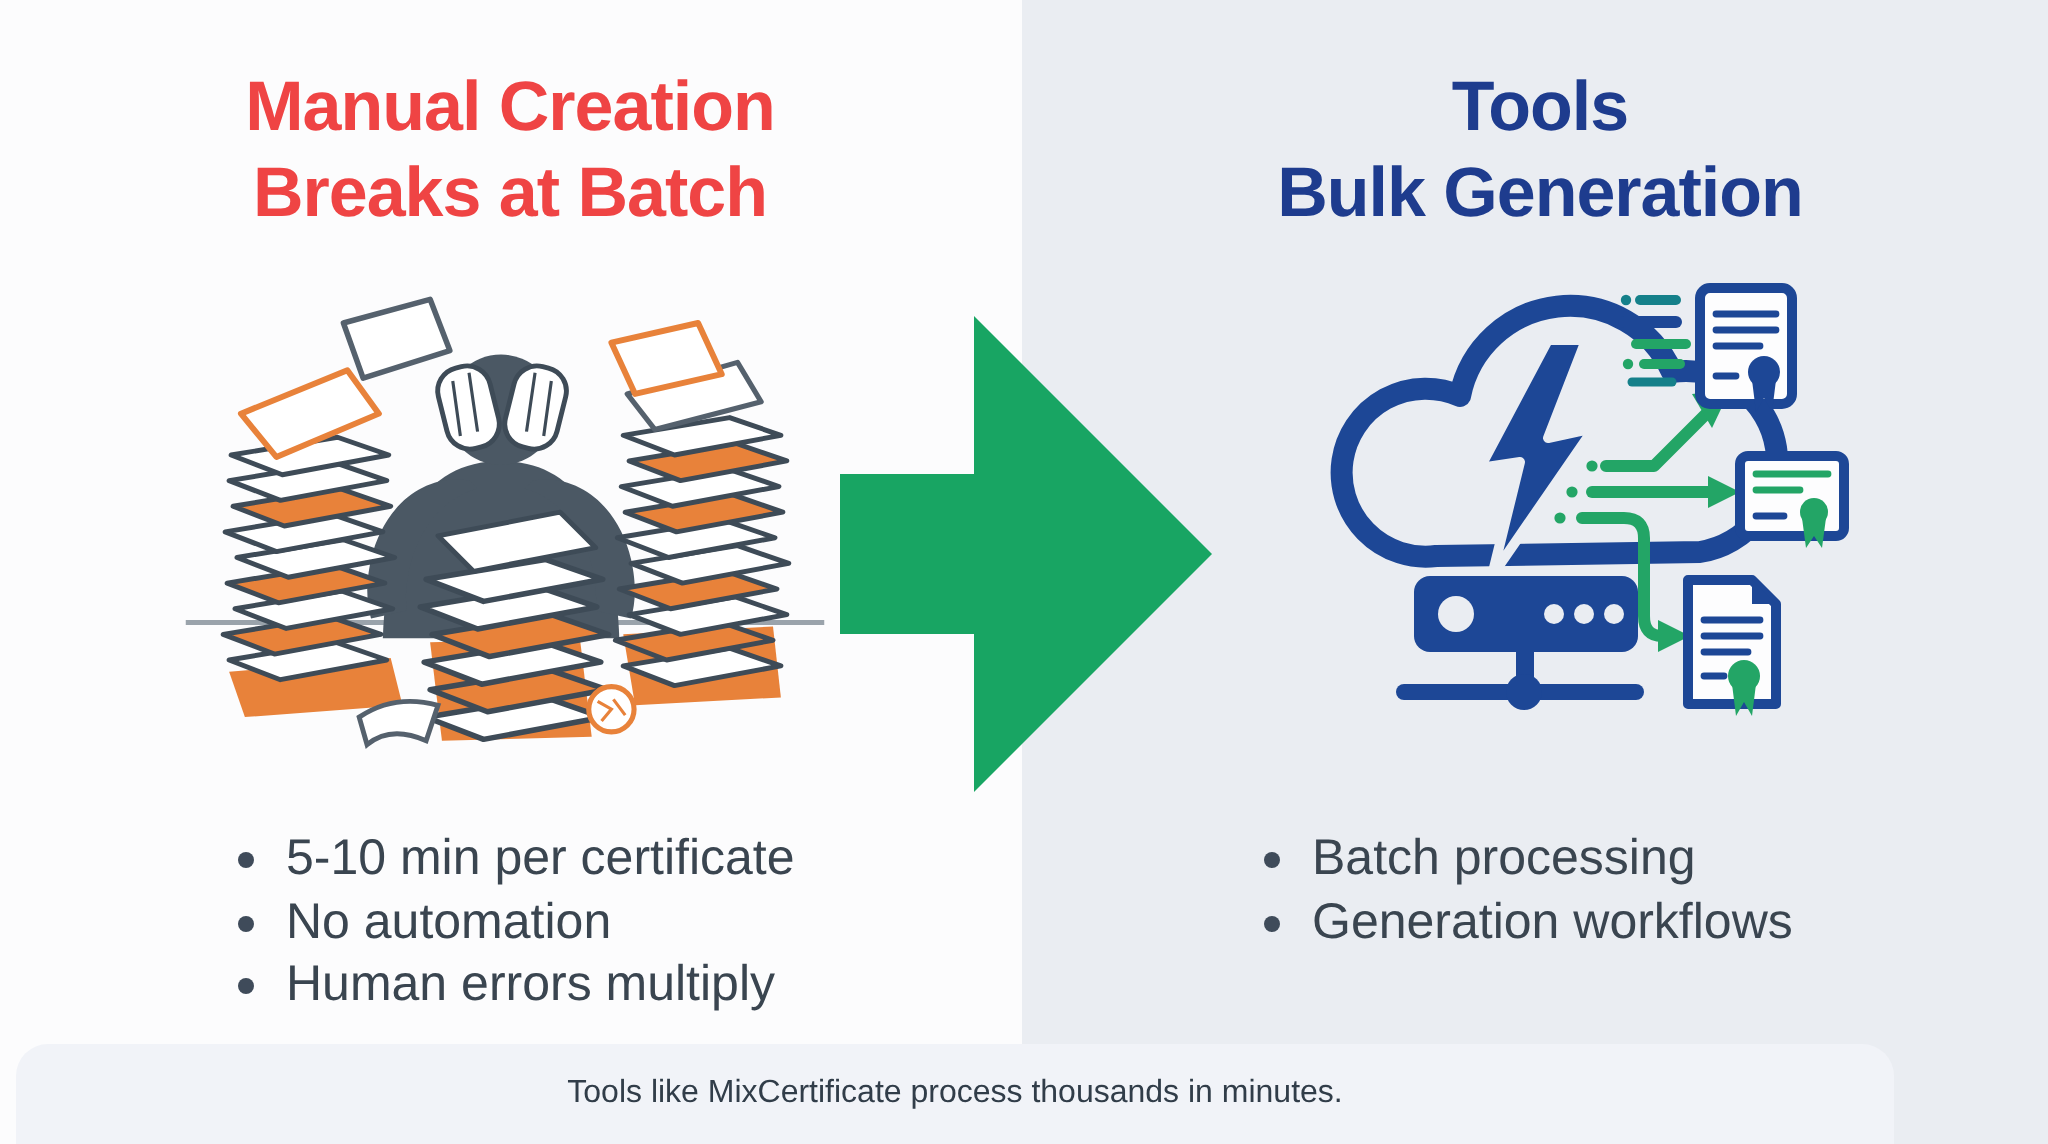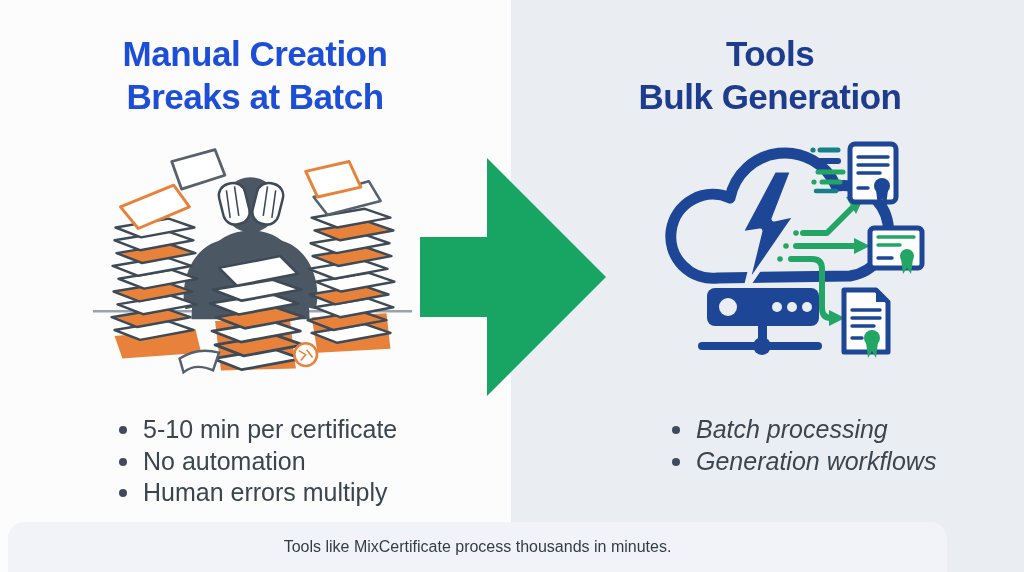--- a/index.html
+++ b/index.html
@@ -10,33 +10,33 @@
   }
   .bg-right{
     position:absolute;left:511px;top:0;width:513px;height:572px;
     background:#eaedf2;
   }
   
   .panel-title{
     position:absolute;top:32px;text-align:center;
     font-weight:700;font-size:35px;line-height:43px;letter-spacing:-.5px;
   }
-  .title-left{left:58px;width:394px;color:#1d4ed8;}
+  .title-left{left:58px;width:394px;color:#ef4444;}
   .title-right{left:585px;width:370px;color:#1e3c8e;}
   
   .illus-left{position:absolute;left:85px;top:133px;width:335px;height:258px;}
   .illus-right{position:absolute;left:650px;top:128px;width:320px;height:262px;}
   .arrow-wrap{position:absolute;left:420px;top:152px;width:190px;height:250px;}
   
   .bullets{
     position:absolute;top:398px;margin:16px;padding:0;list-style:none;
     font-size:25px;line-height:31.5px;color:#3a4550;
   }
   .bullets-left{left:103px;width:330px;}
-  .bullets-right{left:656px;width:330px;font-style:italic;}
+  .bullets-right{left:616px;width:330px;}
   .bullets li{display:flex;align-items:flex-start;}
   .dot{
     flex:0 0 auto;width:8px;height:8px;border-radius:50%;
     background:#3f4b5a;margin:12px 16px 0 0;
   }
   
   .footer-bar{
     position:absolute;left:8px;top:522px;width:939px;height:50px;
     background:#f1f3f8;border-radius:16px 16px 0 0;
     display:flex;align-items:center;justify-content:center;

